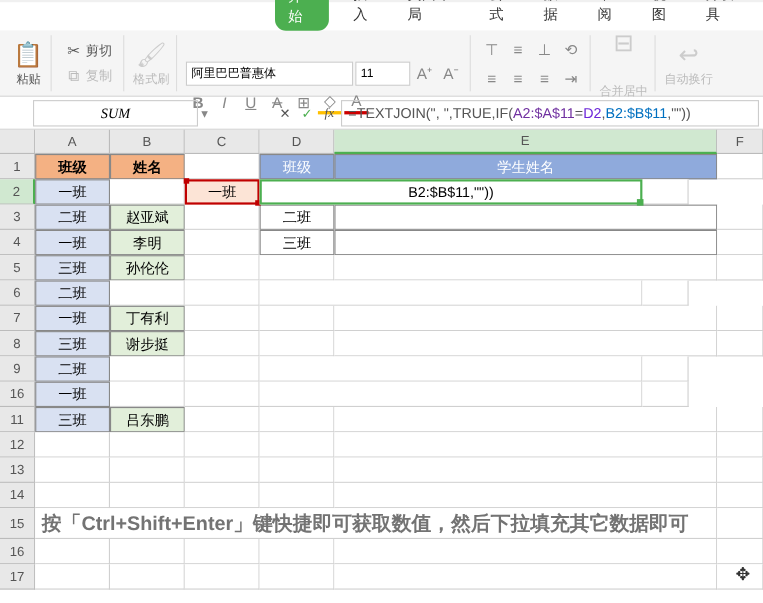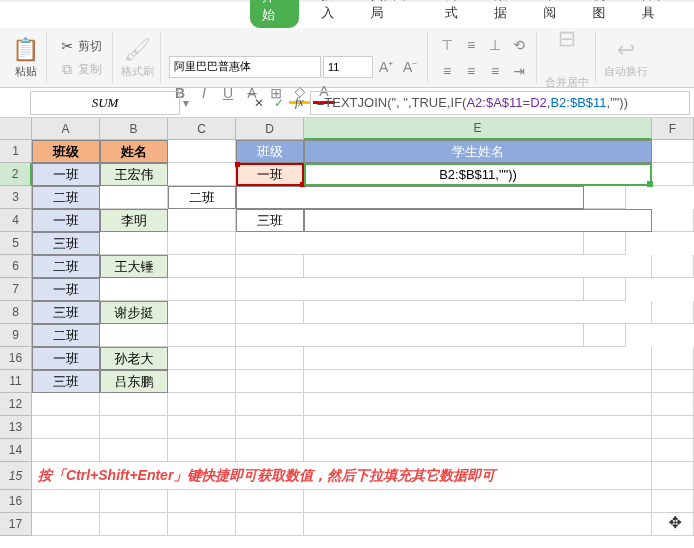--- a/index.html
+++ b/index.html
@@ -63,21 +63,21 @@
     .cell.selected { border: 2px solid #4CAF50; position: relative; }
     .cell.selected::after { content: ''; position: absolute; right: -3px; bottom: -3px; width: 6px; height: 6px; background: #4CAF50; }
     .cell.ref-d2 { border: 2px solid #C00000; position: relative; }
     .cell.ref-d2::before, .cell.ref-d2::after { content:''; position:absolute; width:5px; height:5px; background:#C00000; }
     .cell.ref-d2::before { top:-3px; left:-3px; }
     .cell.ref-d2::after { bottom:-3px; right:-3px; }
     
     .w-a { width: 68px; } .w-b { width: 68px; } .w-c { width: 68px; }
     .w-d { width: 68px; } .w-e { width: 348px; } .w-f { width: 42px; }
     
-    .instruction { color: #ef4444; font-weight: bold; font-size: 14px; }
+    .instruction { color: #737373; font-weight: bold; font-size: 18px; }
     .cursor-cross { position: absolute; right: 12px; bottom: 16px; font-size: 16px; color: #333; }
   </style>
 </head>
 <body>
 
 <div class="titlebar">
   <span class="menu-icon">
       <div></div>
       <div></div>
       <div></div>
@@ -203,63 +203,64 @@
     <div class="cell orange-h w-a">班级</div>
     <div class="cell orange-h w-b">姓名</div>
     <div class="cell w-c"></div>
     <div class="cell blue-h w-d">班级</div>
     <div class="cell blue-h w-e">学生姓名</div>
     <div class="cell w-f"></div>
   </div>
   <div class="row">
     <div class="row-h active">2</div>
     <div class="cell blue-d w-a">一班</div>
-    <div class="cell green-d w-b">王宏伟</div>
     <div class="cell w-c"></div>
     <div class="cell pink ref-d2 w-d">一班</div>
     <div class="cell bordered selected w-e" style="justify-content:center;">B2:$B$11,""))</div>
     <div class="cell w-f"></div>
   </div>
   <div class="row">
     <div class="row-h">3</div>
     <div class="cell blue-d w-a">二班</div>
+    <div class="cell green-d w-b">赵亚斌</div>
     <div class="cell w-c"></div>
     <div class="cell bordered w-d">二班</div>
     <div class="cell bordered w-e"></div>
     <div class="cell w-f"></div>
   </div>
   <div class="row">
     <div class="row-h">4</div>
     <div class="cell blue-d w-a">一班</div>
     <div class="cell green-d w-b">李明</div>
     <div class="cell w-c"></div>
     <div class="cell bordered w-d">三班</div>
     <div class="cell bordered w-e"></div>
     <div class="cell w-f"></div>
   </div>
   <div class="row">
       <div class="row-h">5</div>
       <div class="cell blue-d w-a">三班</div>
+      <div class="cell green-d w-b">孙伦伦</div>
       <div class="cell w-c"></div>
       <div class="cell w-d"></div>
       <div class="cell w-e"></div>
       <div class="cell w-f"></div>
     </div>
   <div class="row">
       <div class="row-h">6</div>
       <div class="cell blue-d w-a">二班</div>
-      <div class="cell green-d w-b">王大锤</div>
       <div class="cell w-c"></div>
       <div class="cell w-d"></div>
       <div class="cell w-e"></div>
       <div class="cell w-f"></div>
     </div>
   <div class="row">
       <div class="row-h">7</div>
       <div class="cell blue-d w-a">一班</div>
+      <div class="cell green-d w-b">丁有利</div>
       <div class="cell w-c"></div>
       <div class="cell w-d"></div>
       <div class="cell w-e"></div>
       <div class="cell w-f"></div>
     </div>
   <div class="row">
       <div class="row-h">8</div>
       <div class="cell blue-d w-a">三班</div>
       <div class="cell green-d w-b">谢步挺</div>
       <div class="cell w-c"></div>
@@ -271,21 +272,20 @@
       <div class="row-h">9</div>
       <div class="cell blue-d w-a">二班</div>
       <div class="cell w-c"></div>
       <div class="cell w-d"></div>
       <div class="cell w-e"></div>
       <div class="cell w-f"></div>
     </div>
   <div class="row">
       <div class="row-h">16</div>
       <div class="cell blue-d w-a">一班</div>
-      <div class="cell green-d w-b">孙老大</div>
       <div class="cell w-c"></div>
       <div class="cell w-d"></div>
       <div class="cell w-e"></div>
       <div class="cell w-f"></div>
     </div>
   <div class="row">
       <div class="row-h">11</div>
       <div class="cell blue-d w-a">三班</div>
       <div class="cell green-d w-b">吕东鹏</div>
       <div class="cell w-c"></div>
@@ -313,21 +313,21 @@
     </div>
   <div class="row">
       <div class="row-h">14</div>
       <div class="cell w-a"></div>
       <div class="cell w-b"></div>
       <div class="cell w-c"></div>
       <div class="cell w-d"></div>
       <div class="cell w-e"></div>
       <div class="cell w-f"></div>
     </div>
-  <div class="row" style="height:28px;font-style:italic;">
+  <div class="row" style="height:28px;">
     <div class="row-h">15</div>
     <div class="cell" style="width:620px;justify-content:flex-start;padding-left:6px;">
         <span class="instruction">按「Ctrl+Shift+Enter」键快捷即可获取数值，然后下拉填充其它数据即可</span>
       </div>
     <div class="cell w-f"></div>
   </div>
   <div class="row">
       <div class="row-h">16</div>
       <div class="cell w-a"></div>
       <div class="cell w-b"></div>

